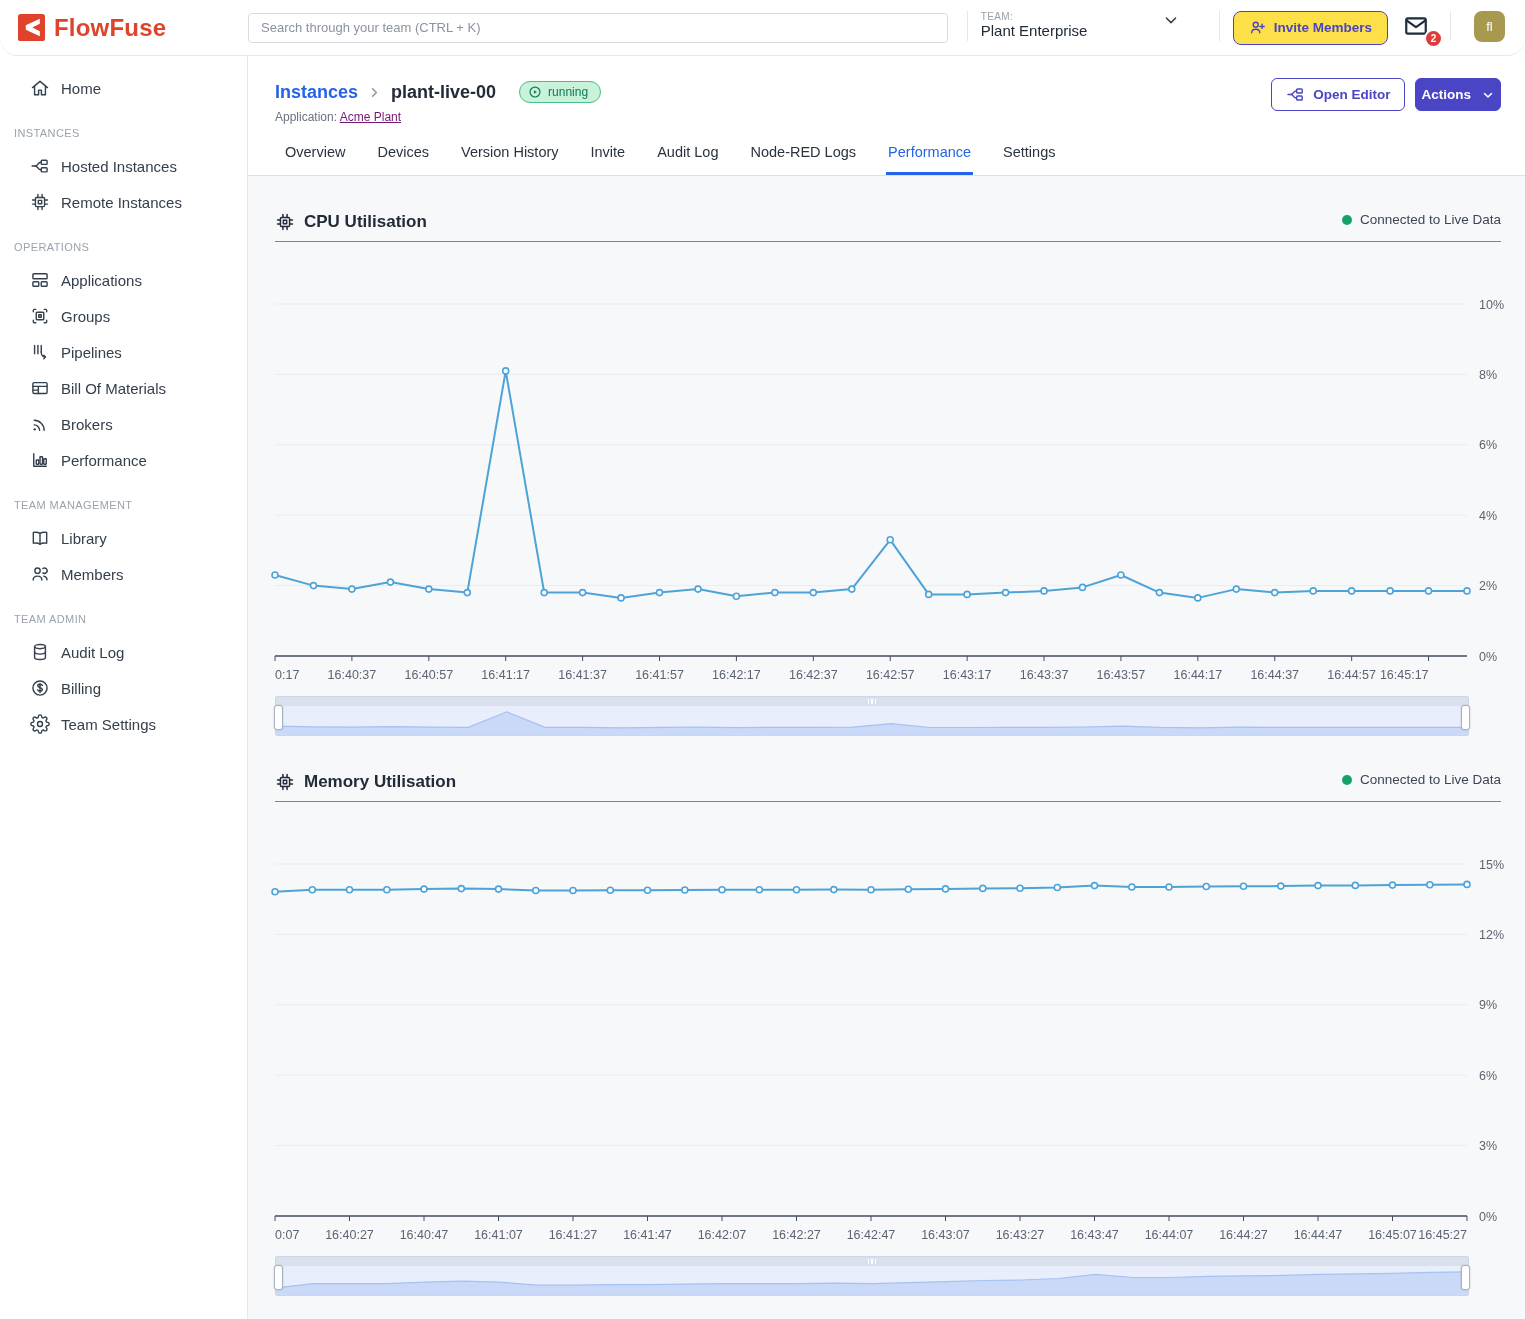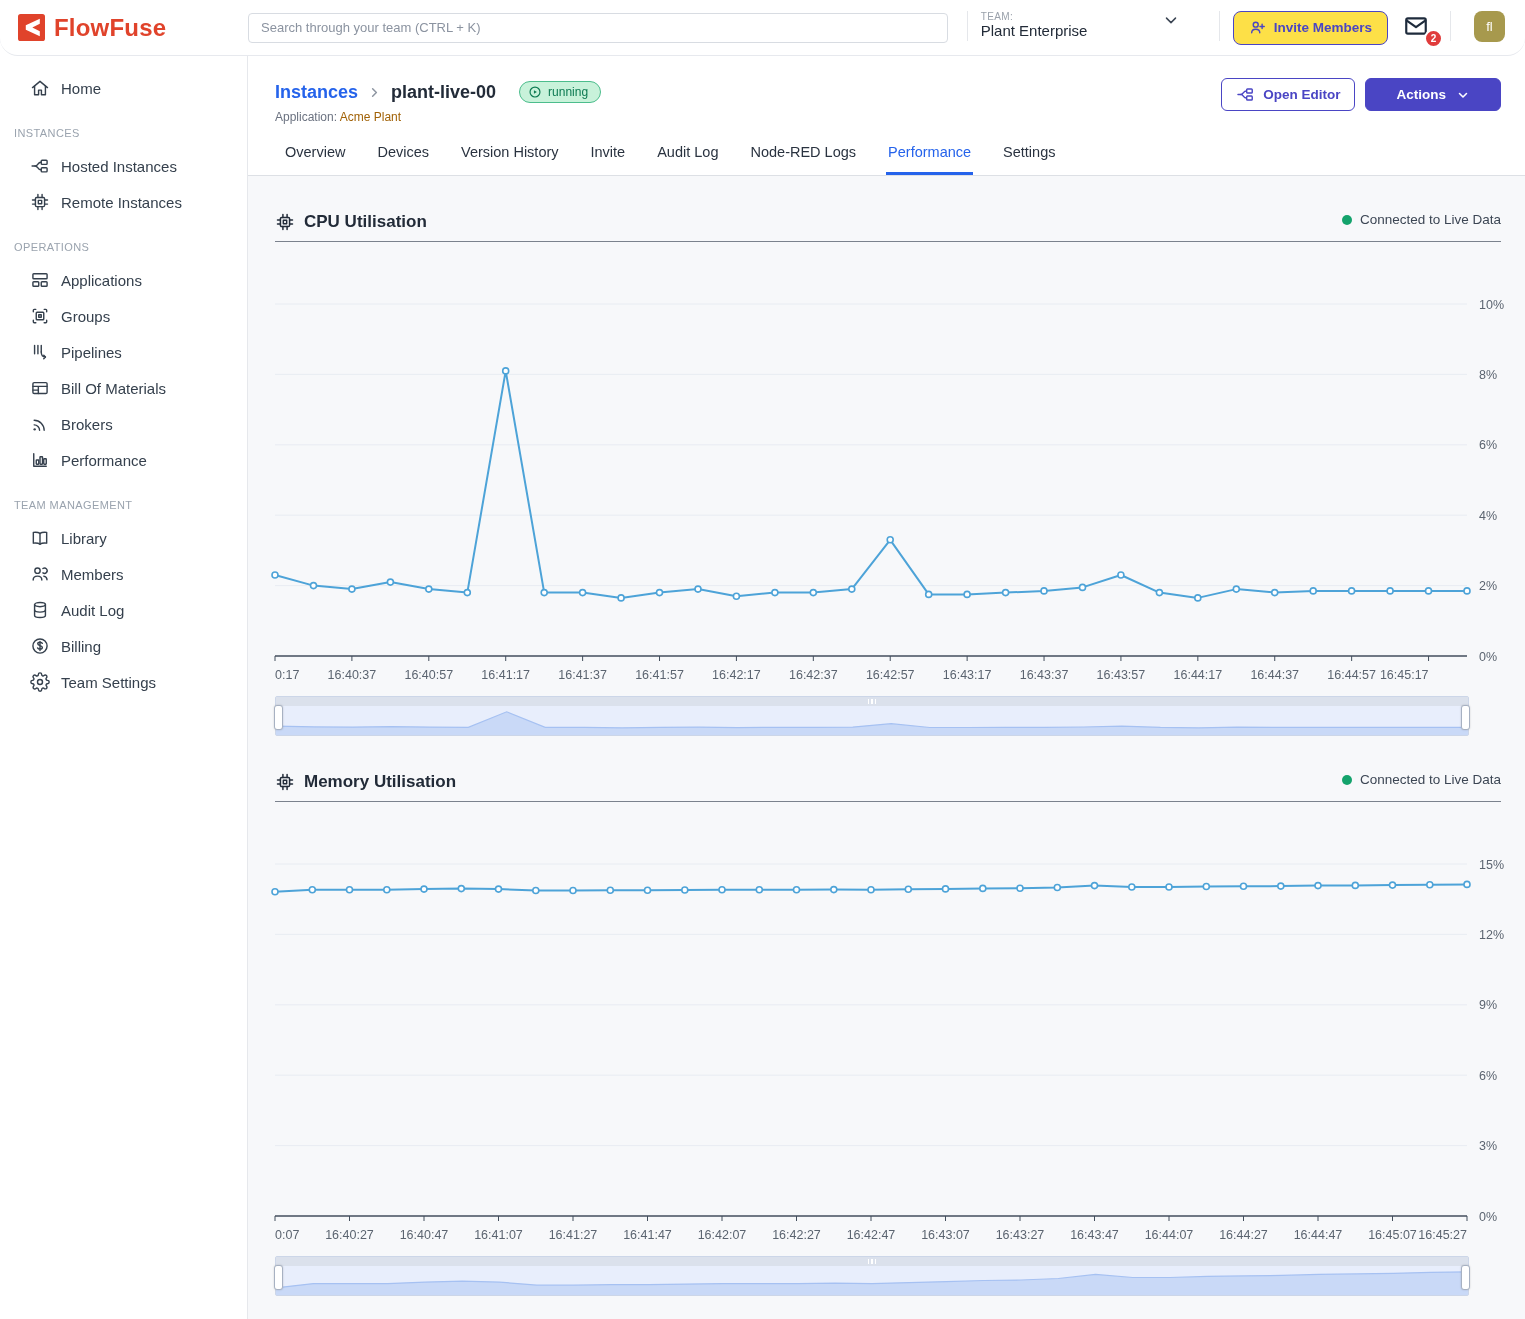--- a/index.html
+++ b/index.html
@@ -44,26 +44,26 @@
   
   .page-head { position:relative; padding:25px 24px 0 27px; background:#fff; }
   .crumb-row { display:flex; align-items:center; gap:9px; }
   .crumb-link { color:#2563eb; font-size:18px; font-weight:700; cursor:pointer; }
   .crumb-sep { color:#8d95a1; display:flex; }
   .crumb-current { color:#222b38; font-size:18px; font-weight:700; }
   .status-badge { margin-left:14px; display:inline-flex; align-items:center; gap:6px;
     background:#c8f2da; border:1px solid #4cbd8c; border-radius:999px; padding:3px 12px 3px 8px;
     color:#0d7a52; font-size:12px; }
   .app-row { margin-top:7px; font-size:12px; color:#6b7280; }
-  .app-link { color:#a16207; cursor:pointer; }
+  .app-link { color:#701a75; cursor:pointer;text-decoration:underline; }
   .head-buttons { position:absolute; right:24px; top:22px; display:flex; gap:10px; }
   .btn-editor { display:flex; align-items:center; gap:8px; height:33px; padding:0 14px;
     background:#fff; border:1.5px solid #4a45c4; border-radius:6px; color:#4a45c4;
     font-weight:700; font-size:13.5px; cursor:pointer; }
-  .btn-actions { display:flex; align-items:center; gap:10px; height:33px; padding:0 30px;
+  .btn-actions { display:flex; align-items:center; gap:10px; height:33px; padding:0 5px;
     background:#4a45c4; border:1.5px solid #4a45c4; border-radius:6px; color:#fff;
     font-weight:700; font-size:13.5px; cursor:pointer; }
 
   
   .tabs { display:flex; gap:28px; padding:0 24px 0 35px; margin-top:20px;
     border-bottom:1px solid #dde0e5; background:#fff; }
   .tab { font-size:14.5px; color:#2a3340; padding:0 2px 12px 2px; border-bottom:3px solid transparent;
     cursor:pointer; }
   .tab.active { color:#2563eb; border-bottom-color:#2563eb; }
 
@@ -253,20 +253,21 @@
           <span class="icon">
             <svg width="20" height="20" viewBox="0 0 24 24" fill="none" stroke="currentColor" stroke-width="1.7" stroke-linecap="round" stroke-linejoin="round">
               <circle cx="9" cy="8" r="3.2"></circle>
               <path d="M3.8 19.2c0-3 2.4-4.7 5.2-4.7s5.2 1.7 5.2 4.7"></path>
               <path d="M15.5 5.4a3.2 3.2 0 1 1 0 5.2"></path>
               <path d="M16.5 14.6c2.3.4 3.9 2 3.9 4.4"></path>
             </svg>
           </span>
           <span>Members</span>
         </div>
+        <div class="side-label">TEAM ADMIN</div>
         <div class="side-item">
           <span class="icon">
             <svg width="20" height="20" viewBox="0 0 24 24" fill="none" stroke="currentColor" stroke-width="1.7" stroke-linecap="round" stroke-linejoin="round">
               <ellipse cx="12" cy="5.5" rx="6.5" ry="2.5"></ellipse>
               <path d="M5.5 5.5v13c0 1.4 2.9 2.5 6.5 2.5s6.5-1.1 6.5-2.5v-13"></path>
               <path d="M5.5 12c0 1.4 2.9 2.5 6.5 2.5s6.5-1.1 6.5-2.5"></path>
             </svg>
           </span>
           <span>Audit Log</span>
         </div>

